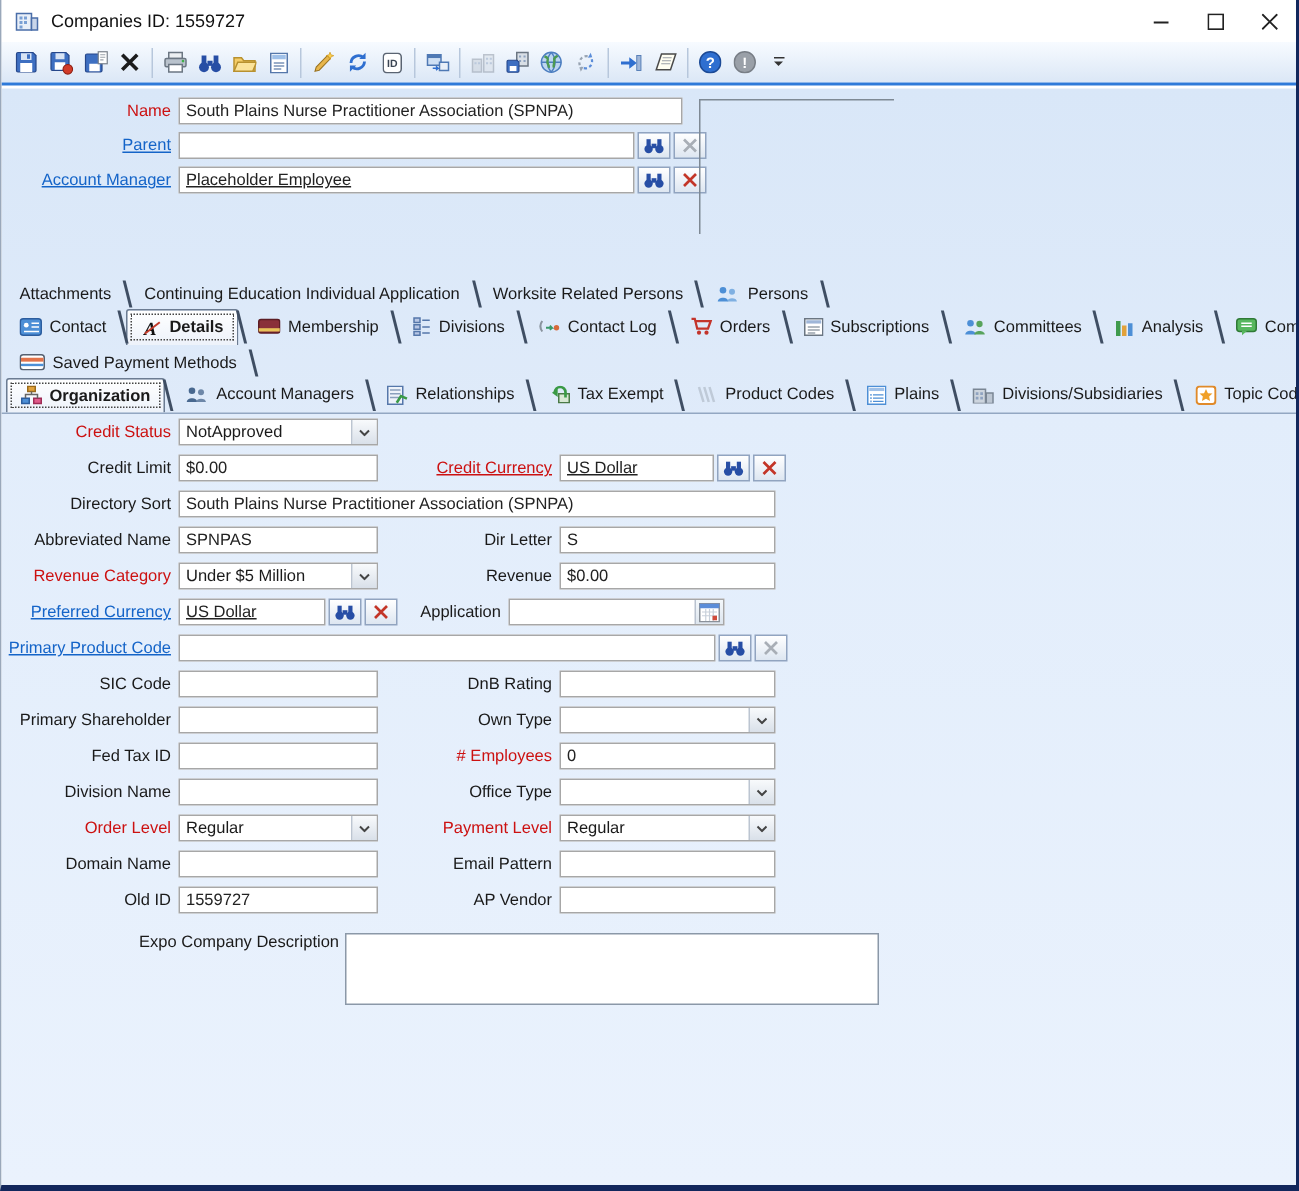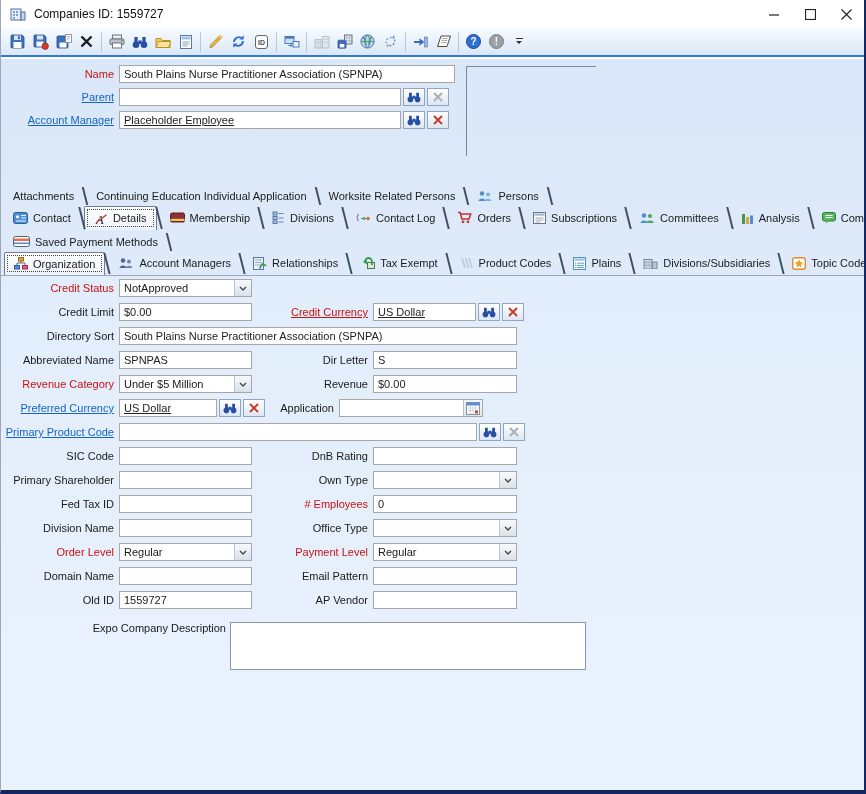--- a/index.html
+++ b/index.html
@@ -21,35 +21,35 @@
 
 .topform{position:absolute;top:6px;left:0;width:540px}
 .trow{display:flex;align-items:center;height:18px;margin-bottom:5px}
 .tlbl{width:118px;text-align:right;padding-right:5px;white-space:nowrap}
 .req{color:#cc1111}
 .link{color:#1464c8;text-decoration:underline}
 .reqlink{color:#cc1111;text-decoration:underline}
 .ti{height:18px;border:1px solid #a7a7a7;background:#fff;font:11px "Liberation Sans",sans-serif;padding:0 4px;color:#222}
 div.ti{display:flex;align-items:center}
 .ul{text-decoration:underline}
-.w336{width:336px}.w282{width:282px}.w133{width:133px}.w144{width:144px}.w398{width:398px}.w103{width:103px}.w98{width:98px}.w358{width:358px}
+.w336{width:336px}.w282{width:304px}.w133{width:133px}.w144{width:144px}.w398{width:398px}.w103{width:103px}.w98{width:98px}.w358{width:358px}
 .lookupbtn{width:22px;height:18px;border:1px solid #91a4c0;background:linear-gradient(#ffffff,#dde6f1);display:flex;align-items:center;justify-content:center;margin-left:2px}
 .dd{height:18px;border:1px solid #a7a7a7;background:#fff;display:flex;align-items:center}
 .dd .val{flex:1;padding:0 4px;white-space:nowrap;overflow:hidden}
 .dd .btn{width:17px;height:16px;background:linear-gradient(#f8fafc,#d9e0e9);border-left:1px solid #bcc5d1;display:flex;align-items:center;justify-content:center}
 .ghost{position:absolute;left:465px;top:7px;width:130px;height:90px;border-top:1px solid #7e8994;border-left:1px solid #7e8994}
 
 .strip{position:absolute;left:3px;display:flex;align-items:stretch}
 #strip1{top:127px;height:20px}
 #strip2{top:147px;height:24px}
 #strip3{top:173px;height:20px}
 #strip4{top:193px;height:23px}
 .tab{display:flex;align-items:center;gap:5px;padding:1px 9px 2px;white-space:nowrap}
 .tabsep{width:2px;background:#3f4e63;transform:skewX(14deg);margin:1px 1px}
-.tab.sel{background:linear-gradient(#ffffff,#edf2fa);border:1px solid #6c7c92;border-bottom:none;font-weight:normal;outline:1px dotted #444;outline-offset:-4px;border-radius:2px 2px 0 0}
+.tab.sel{background:linear-gradient(#ffffff,#edf2fa);border:1px solid #6c7c92;border-bottom:none;font-weight:bold;outline:1px dotted #444;outline-offset:-4px;border-radius:2px 2px 0 0}
 .ticon{display:flex;align-items:center}
 
 .orgpanel{position:absolute;top:216px;left:0;right:0;bottom:0;background:linear-gradient(#e2edfb,#eaf2fd);border-top:1px solid #93a7c2;padding-top:3px}
 .frow{display:flex;align-items:center;height:18px;margin-bottom:6px}
 .lblL{width:118px;text-align:right;padding-right:5px;white-space:nowrap}
 .lblR{width:121px;text-align:right;padding-right:5px;white-space:nowrap}
 .lblE{width:229px;text-align:right;padding-right:4px;white-space:nowrap}
 .datefld{width:144px;height:18px;border:1px solid #a7a7a7;background:#fff;display:flex}
 .datefld .sp{flex:1}
 .calbtn{width:19px;border-left:1px solid #b9c2cf;background:linear-gradient(#f4f8fb,#dde5ee);display:flex;align-items:center;justify-content:center}

